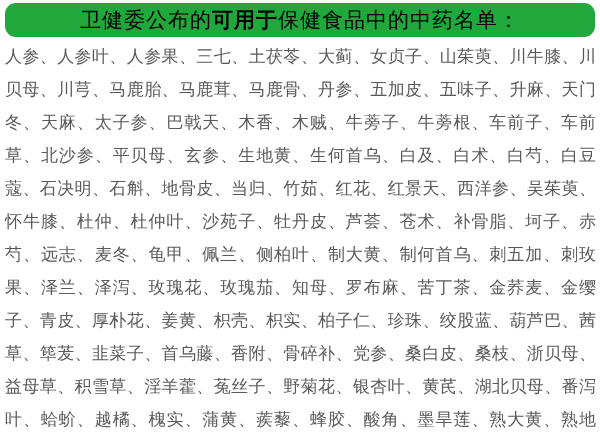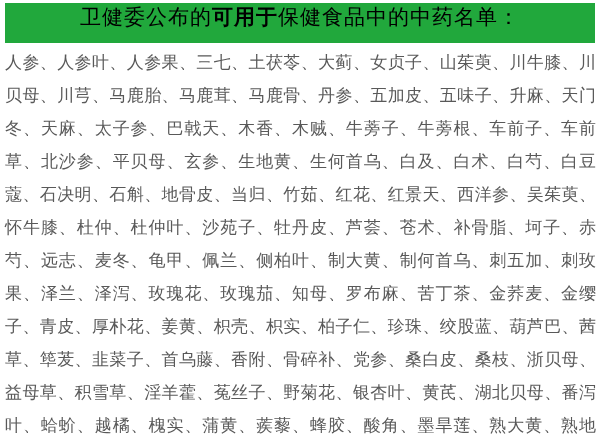--- a/index.html
+++ b/index.html
@@ -10,27 +10,28 @@
   }
   .page {
     width: 600px;
     height: 444px;
     background: #ffffff;
     overflow: hidden;
     box-sizing: border-box;
   }
   .header-bar {
     margin: 3px 5px 0 5px;
-    height: 40px;
+    height: 34px;
     display: flex;
-    align-items: flex-start;
+    align-items: center;
     justify-content: center;
     font-size: 21px;
     letter-spacing: 1px;
     color: #000000;
+    border-radius: 11px;
   }
   .title-bold {
     font-weight: bold;
   }
   .herb-list {
     margin: 3px 4px 0 5px;
     font-size: 17px;
     line-height: 33px;
     text-align: justify;
     text-justify: inter-character;

